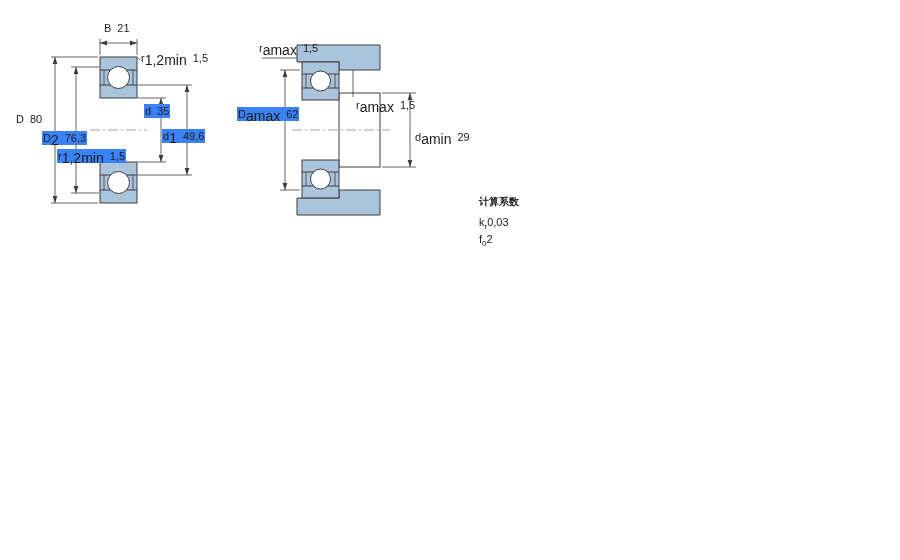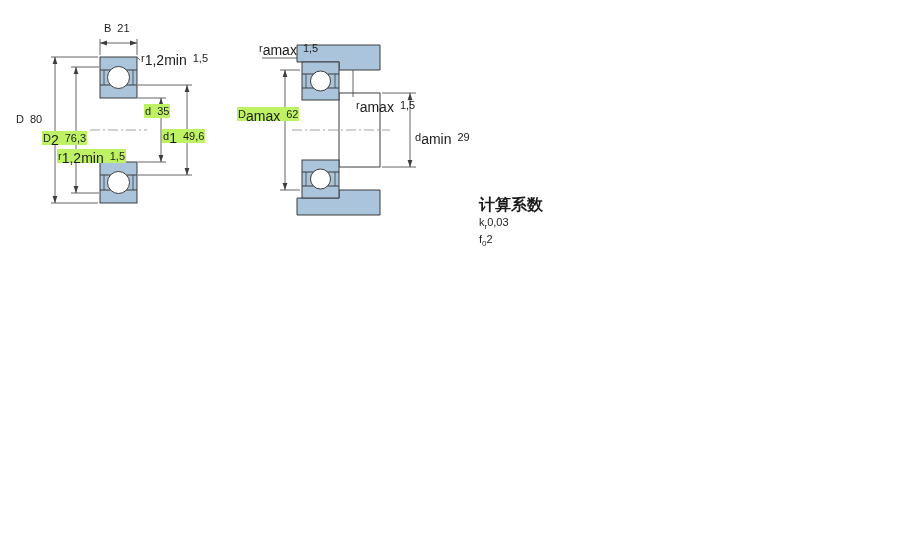--- a/index.html
+++ b/index.html
@@ -7,22 +7,22 @@
           font-family:"Liberation Sans","DejaVu Sans",sans-serif;color:#1c1c1c;}
   #screen svg{position:absolute;left:0;top:0;}
   .ln{stroke:#3d3d3d;stroke-width:1;fill:none;}
   .thin{stroke:#3d3d3d;stroke-width:0.8;fill:none;}
   .fl{stroke:#3d3d3d;stroke-width:1;}
   .cl{stroke:#8a8a8a;stroke-width:0.8;fill:none;stroke-dasharray:10 3 2 3;}
   .ah{fill:#3d3d3d;stroke:none;}
   .dim{position:absolute;font-size:11px;line-height:14px;white-space:nowrap;}
   .dim sub{font-size:14px;line-height:8px;}
   .dim .val{margin-left:6px;}
-  .dim.bg{background:#bef264;padding:0 1px;}
-  .factors-title{position:absolute;font-size:16px;font-weight:bold;white-space:nowrap;}
+  .dim.bg{background:#3b82f6;padding:0 1px;}
+  .factors-title{position:absolute;font-size:10px;font-weight:bold;white-space:nowrap;}
   .factor{position:absolute;font-size:11px;white-space:nowrap;}
   .factor sub{font-size:8px;}
   .factor .val{margin-left:0;}
 </style>
 </head>
 <body>
 
 <div id="screen">
 
   <svg width="900" height="560">

